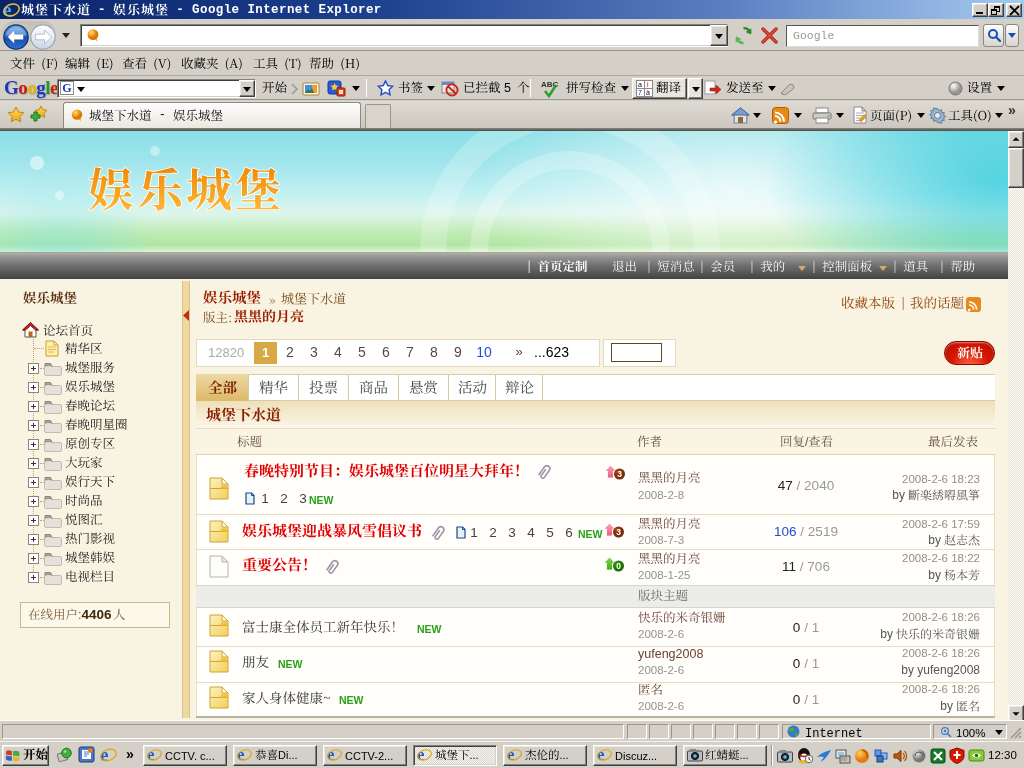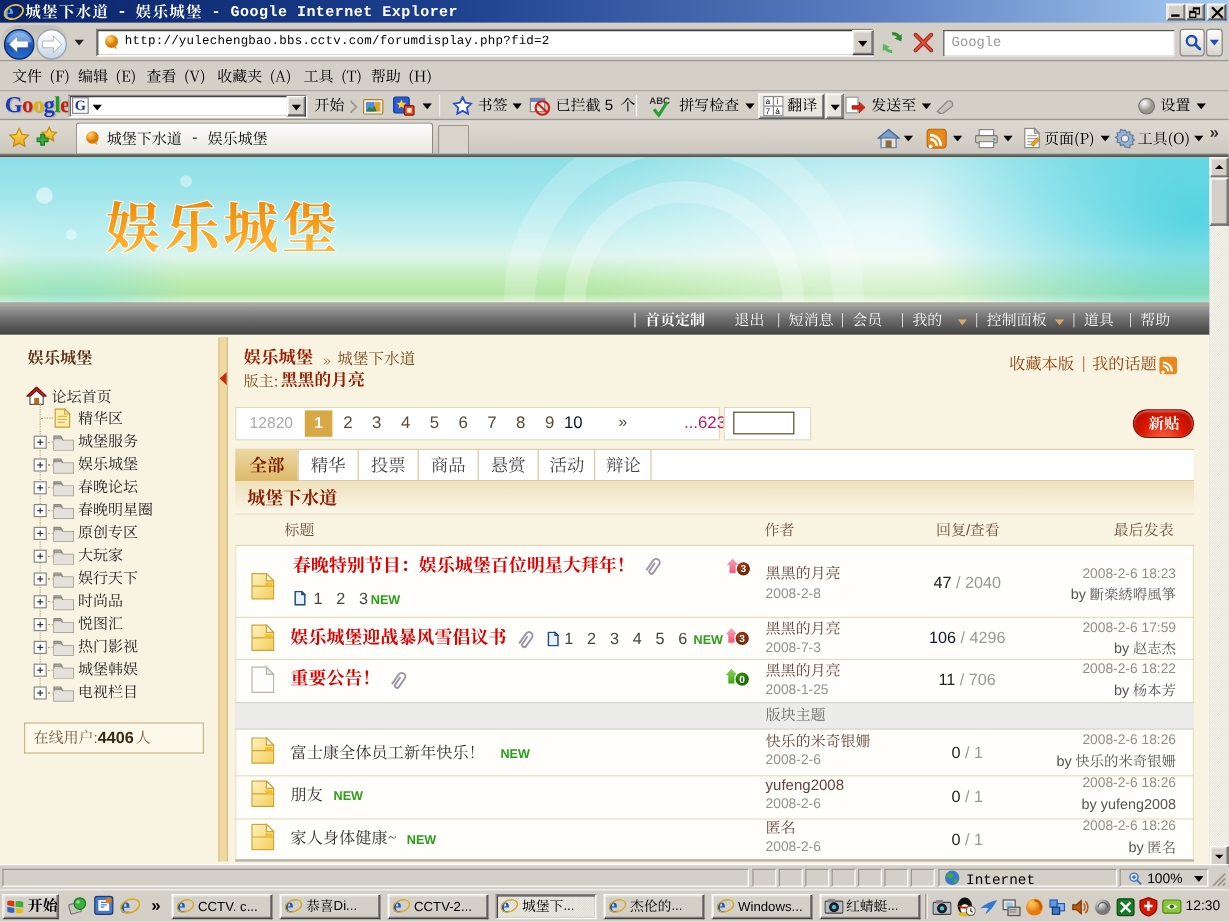--- a/index.html
+++ b/index.html
@@ -299,21 +299,20 @@
 <defs>
         <radialGradient id="fav" cx="35%" cy="30%">
           <stop offset="0%" stop-color="#ffd98a"></stop>
           <stop offset="60%" stop-color="#f7a021"></stop>
           <stop offset="100%" stop-color="#d97804"></stop>
         </radialGradient>
       </defs>
 <circle cx="6" cy="5.6" r="5.4" fill="url(#fav)"></circle>
       <path d="M8 10.5l2.5 2-1.2-3z" fill="#e89010"></path>
     </svg>
-    <div style="position:absolute;left:104px;top:10px;font:normal 10.4px 'Liberation Mono',sans-serif;color:#000;white-space:pre;letter-spacing:.2px;">http://yulechengbao.bbs.cctv.com/forumdisplay.php?fid=2</div>
     <div class="abs raised" style="left:710px;top:6px;width:18px;height:21px;background:#d4d0c8">
       <svg class="abs" style="left:4px;top:8px" width="9" height="6" viewBox="0 0 9 6">
         <path d="M0 0h8l-4 5z" fill="#000"></path>
       </svg>
     </div>
     <svg class="abs" style="left:733px;top:6px" width="21" height="21" viewBox="0 0 21 21">
 <path d="M10.5 3 A7.5 7.5 0 0 1 17.5 8" fill="none" stroke="#2c8a2c" stroke-width="2.6"></path>
 <path d="M18.5 3.5 L18 9.5 L12.5 7 Z" fill="#2c8a2c"></path>
 <path d="M10.5 18 A7.5 7.5 0 0 1 3.5 13" fill="none" stroke="#5cb85c" stroke-width="2.6"></path>
 <path d="M2.5 17.5 L3 11.5 L8.5 14 Z" fill="#5cb85c"></path>
@@ -1166,23 +1165,23 @@
 <div style="position:absolute;left:208px;top:345px;font:normal 13.0px 'Liberation Sans',sans-serif;color:#aaa;white-space:pre;">12820</div>
 <div class="abs" style="left:254px;top:342px;width:23px;height:22px;background:#d8a845;color:#fff;font:bold 13px 'Liberation Sans';text-align:center;line-height:22px">1</div>
 <div class="abs" style="left:278px;top:344px;width:24px;text-align:center;font:14px 'Liberation Sans';color:#5a4a3a">2</div>
 <div class="abs" style="left:302px;top:344px;width:24px;text-align:center;font:14px 'Liberation Sans';color:#5a4a3a">3</div>
 <div class="abs" style="left:326px;top:344px;width:24px;text-align:center;font:14px 'Liberation Sans';color:#5a4a3a">4</div>
 <div class="abs" style="left:350px;top:344px;width:24px;text-align:center;font:14px 'Liberation Sans';color:#5a4a3a">5</div>
 <div class="abs" style="left:374px;top:344px;width:24px;text-align:center;font:14px 'Liberation Sans';color:#5a4a3a">6</div>
 <div class="abs" style="left:398px;top:344px;width:24px;text-align:center;font:14px 'Liberation Sans';color:#5a4a3a">7</div>
 <div class="abs" style="left:422px;top:344px;width:24px;text-align:center;font:14px 'Liberation Sans';color:#5a4a3a">8</div>
 <div class="abs" style="left:446px;top:344px;width:24px;text-align:center;font:14px 'Liberation Sans';color:#5a4a3a">9</div>
-<div class="abs" style="left:470px;top:344px;width:28px;font:14px 'Liberation Sans';color:#0f172a">10</div>
+<div class="abs" style="left:470px;top:344px;width:28px;text-align:center;font:14px 'Liberation Sans';color:#1d4ed8">10</div>
 <div class="abs" style="left:504px;top:344px;width:30px;text-align:center;font:13px 'Liberation Sans';color:#5a4a3a">»</div>
-<div style="position:absolute;left:570px;top:344px;font:normal 14.0px 'Liberation Sans',sans-serif;color:#be185d;white-space:pre;">...623</div>
+<div style="position:absolute;left:534px;top:344px;font:normal 14.0px 'Liberation Sans',sans-serif;color:#000000;white-space:pre;">...623</div>
 <div class="abs" style="left:603px;top:339px;width:73px;height:28px;background:#fff;border:1px solid #e5dabc"></div>
 <div class="abs" style="left:611px;top:343px;width:51px;height:19px;background:#fff;border:1px solid #5a4a20"></div>
 <div class="abs" style="left:944px;top:341px;width:51px;height:24px;border-radius:12px;border:1px solid #8a0a00;
 background:radial-gradient(ellipse at 50% 120%,#ff6a50 0%,#d81800 55%,#b00800 100%);box-shadow:inset 0 1px 2px rgba(255,255,255,.5)"></div>
 <div style="position:absolute;left:957px;top:346px;">
     <svg class="zt" style="width:26.0px;height:13.0px;color:#fff;" viewBox="0 -880 2000 1000" preserveAspectRatio="none">
       <g transform="scale(1,-1)">
         <use href="#g126" x="0"></use>
         <use href="#g127" x="1000"></use>
       </g>
@@ -1462,21 +1461,21 @@
       <g transform="scale(1,-1)">
         <use href="#g161" x="0"></use>
         <use href="#g161" x="1000"></use>
         <use href="#g71" x="2000"></use>
         <use href="#g162" x="3000"></use>
         <use href="#g163" x="4000"></use>
       </g>
     </svg>
   </div>
 <div style="position:absolute;left:638px;top:534px;font:normal 11.5px 'Liberation Sans',sans-serif;color:#93928e;white-space:pre;">2008-7-3</div>
-<div class="abs" style="left:731px;top:524px;width:150px;text-align:center;font:13.5px 'Liberation Sans'"><span style="color:#0f172a">106</span><span style="color:#999"> / 4296</span></div>
+<div class="abs" style="left:731px;top:524px;width:150px;text-align:center;font:13.5px 'Liberation Sans'"><span style="color:#1d4ed8">106</span><span style="color:#999"> / 2519</span></div>
 <div class="abs" style="left:780px;top:518px;width:200px;text-align:right;font:11.5px 'Liberation Sans';color:#958f82">2008-2-6 17:59</div>
 <div class="abs" style="left:780px;top:533px;width:200px;display:flex;justify-content:flex-end;align-items:center">
     <span style="font:12px 'Liberation Sans';color:#555;margin-right:3px">by</span>
     <svg class="zt" style="width:36.0px;height:12.0px;color:#555;" viewBox="0 -880 3000 1000" preserveAspectRatio="none">
       <g transform="scale(1,-1)">
         <use href="#g178" x="0"></use>
         <use href="#g179" x="1000"></use>
         <use href="#g180" x="2000"></use>
       </g>
     </svg>
@@ -1809,21 +1808,21 @@
           <use href="#g71" x="2000"></use>
         </g>
       </svg>
       <span style="font:11px 'Liberation Sans';color:#000">...</span>
     </div>
     <div class="abs raised" style="left:593px;top:3px;width:84px;height:21px;background:#d4d0c8"></div>
     <svg class="abs" style="left:597px;top:5px" width="15" height="15" viewBox="0 0 17 17">
       <text x="0" y="15" style="font:bold 19px 'Liberation Serif'" fill="#1a5ac8">e</text>
       <ellipse cx="8.5" cy="9" rx="8" ry="5.4" fill="none" stroke="#d8a818" stroke-width="1.3" transform="rotate(-22 8.5 9)"></ellipse>
     </svg>
-    <div style="position:absolute;left:615px;top:8px;font:normal 11.0px 'Liberation Sans',sans-serif;color:#000;white-space:pre;">Windows...</div>
+    <div style="position:absolute;left:615px;top:8px;font:normal 11.0px 'Liberation Sans',sans-serif;color:#000;white-space:pre;">Discuz...</div>
     <div class="abs raised" style="left:683px;top:3px;width:84px;height:21px;background:#d4d0c8"></div>
     <svg class="abs" style="left:687px;top:6px" width="16" height="14" viewBox="0 0 16 14">
       <rect x="0.5" y="3" width="15" height="10" rx="1" fill="#b8bcc8" stroke="#444"></rect>
       <rect x="3" y="1" width="6" height="3" fill="#888"></rect>
       <circle cx="8" cy="8" r="3.6" fill="#223" stroke="#111"></circle>
       <circle cx="8" cy="8" r="1.8" fill="#4ac8d8"></circle>
     </svg>
     <div class="abs" style="left:705px;top:7px;display:flex;align-items:center">
       <svg class="zt" style="width:34.5px;height:11.5px;color:#000;" viewBox="0 -880 3000 1000" preserveAspectRatio="none">
         <g transform="scale(1,-1)">

